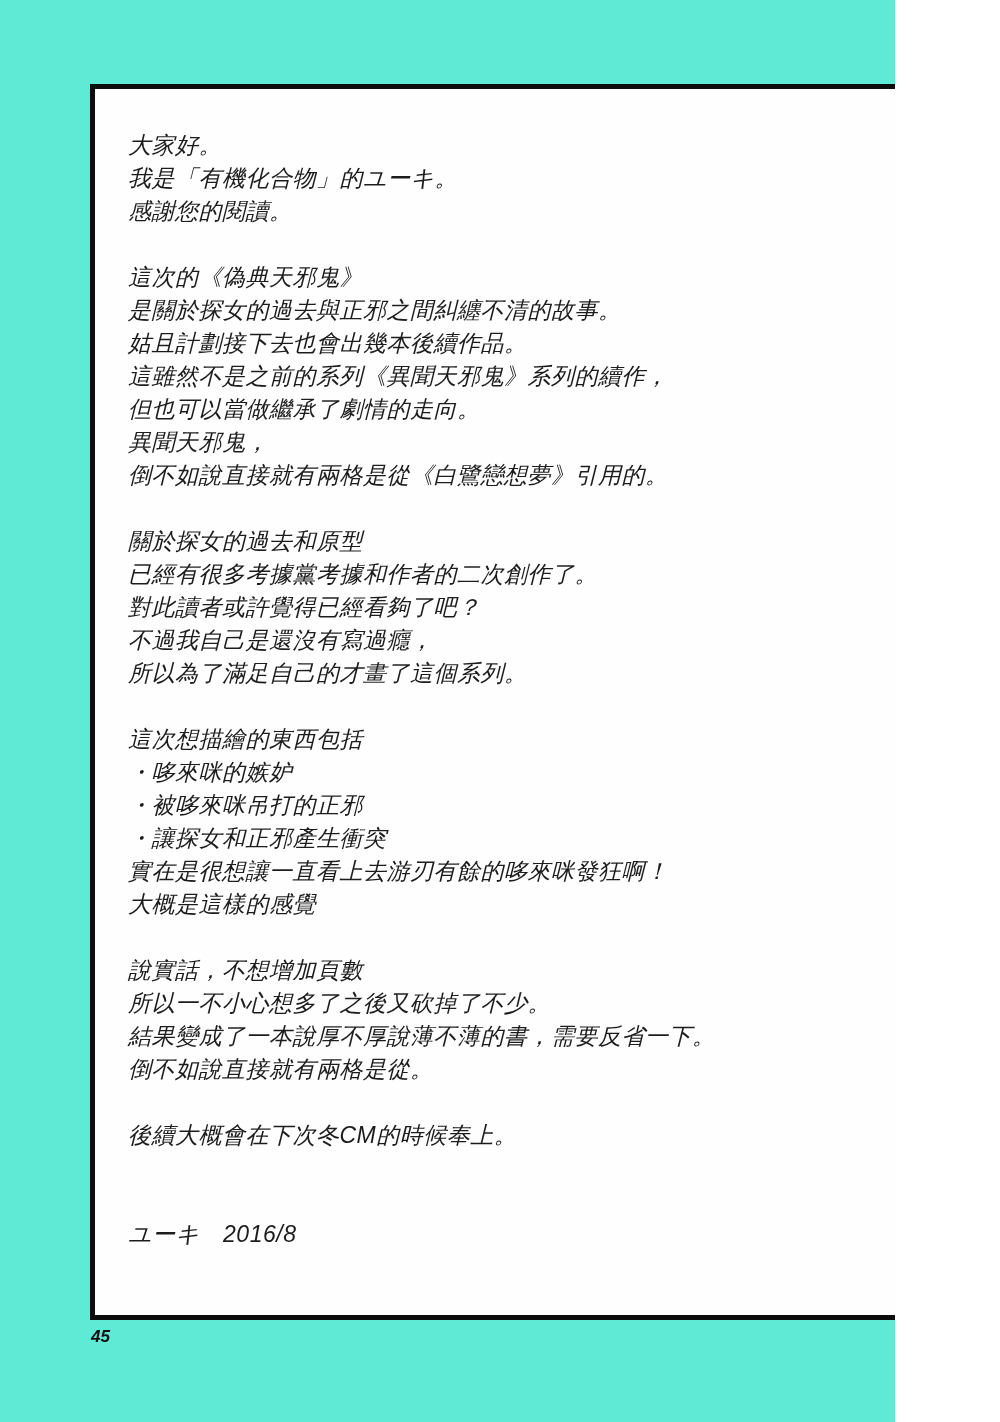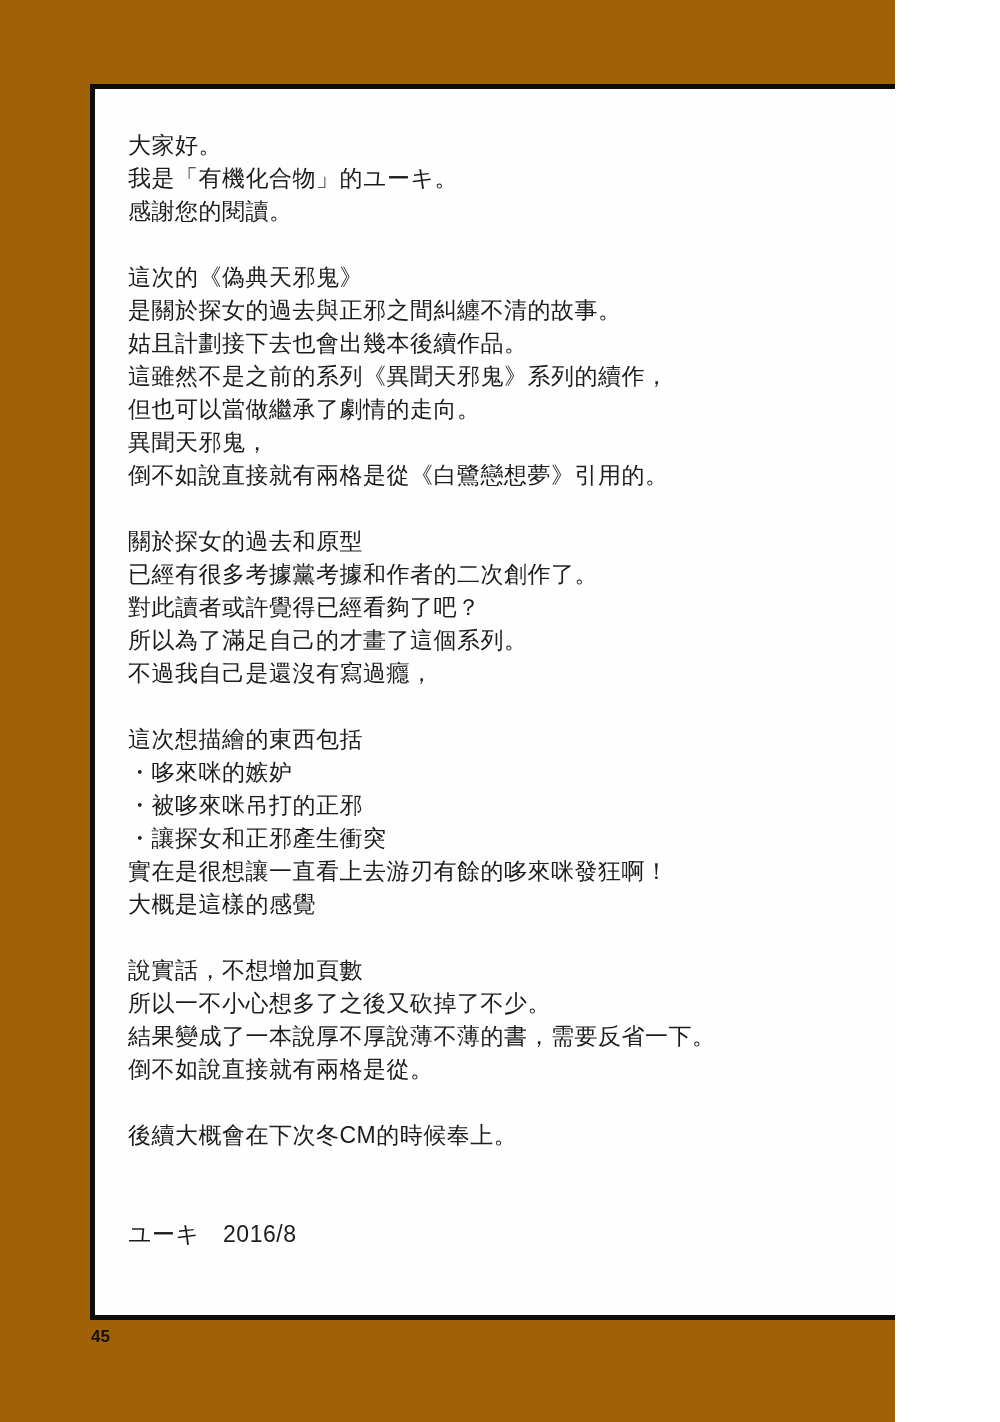--- a/index.html
+++ b/index.html
@@ -4,24 +4,25 @@
 <style>
   html, body {
     margin: 0;
     padding: 0;
     background: #ffffff;
   }
   .page {
     position: relative;
     width: 895px;
     height: 1422px;
-    background: #a16207;
+    background: #5eead4;
     font-family: "Liberation Sans", "DejaVu Sans", sans-serif;
     color: #1c1c1c;
     overflow: hidden;
+    font-style: italic;
   }
   .frame {
     position: absolute;
     left: 90px;
     top: 84px;
     width: 825px;
     height: 1236px;
     border: 5px solid #0d0d0d;
     box-sizing: border-box;
     background: #fefefe;
@@ -73,22 +74,22 @@
           <div class="line">姑且計劃接下去也會出幾本後續作品。</div>
           <div class="line">這雖然不是之前的系列《異聞天邪鬼》系列的續作，</div>
           <div class="line">但也可以當做繼承了劇情的走向。</div>
           <div class="line">異聞天邪鬼，</div>
           <div class="line">倒不如說直接就有兩格是從《白鷺戀想夢》引用的。</div>
         </div>
         <div class="para">
           <div class="line">關於探女的過去和原型</div>
           <div class="line">已經有很多考據黨考據和作者的二次創作了。</div>
           <div class="line">對此讀者或許覺得已經看夠了吧？</div>
+          <div class="line">不過我自己是還沒有寫過癮，</div>
           <div class="line">所以為了滿足自己的才畫了這個系列。</div>
-          <div class="line">不過我自己是還沒有寫過癮，</div>
         </div>
         <div class="para">
           <div class="line">這次想描繪的東西包括</div>
           <div class="line">・哆來咪的嫉妒</div>
           <div class="line">・被哆來咪吊打的正邪</div>
           <div class="line">・讓探女和正邪產生衝突</div>
           <div class="line">實在是很想讓一直看上去游刃有餘的哆來咪發狂啊！</div>
           <div class="line">大概是這樣的感覺</div>
         </div>
         <div class="para">

